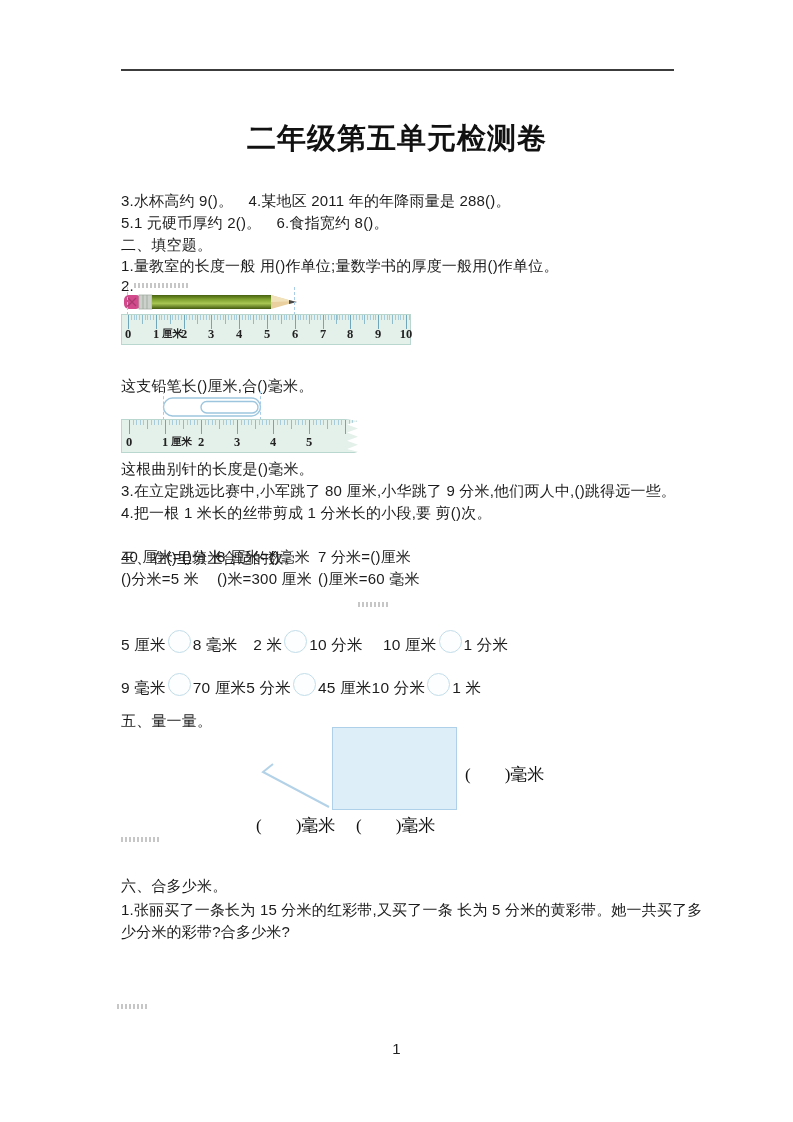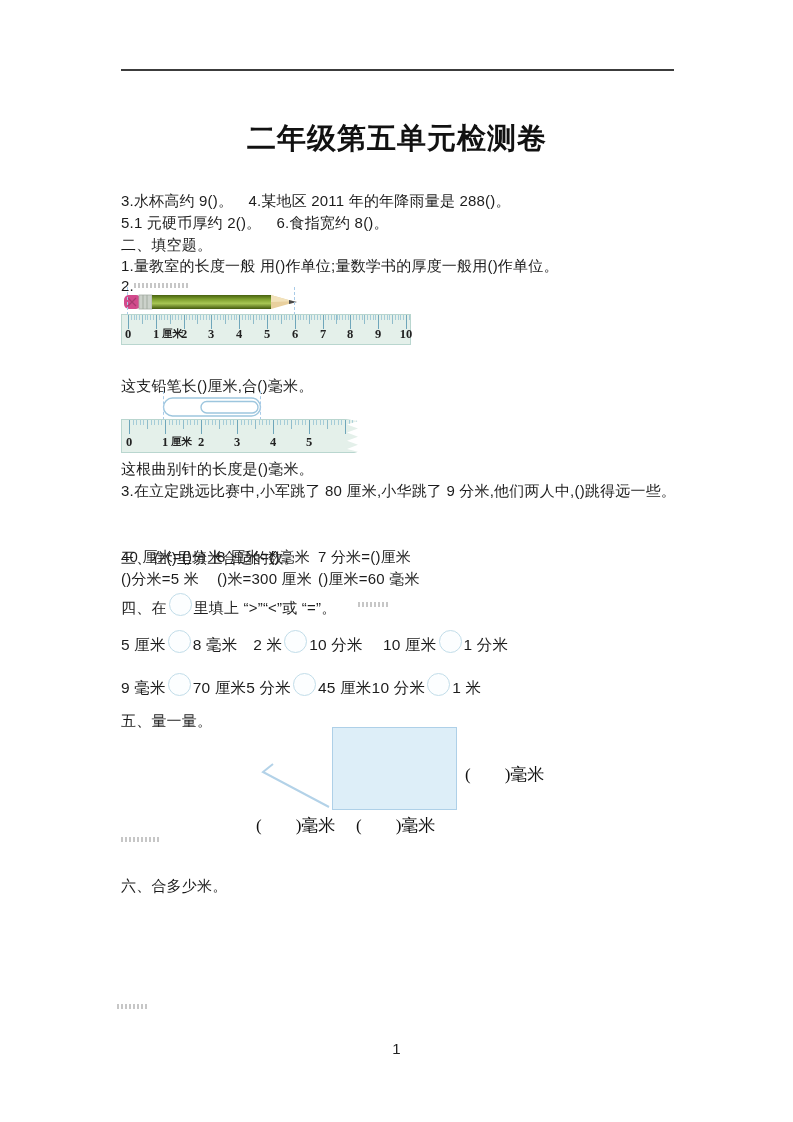--- a/index.html
+++ b/index.html
@@ -110,50 +110,49 @@
     <span class="rnum" style="left:43px">1</span>
     <span class="runit" style="left:49px">厘米</span>
     <span class="rnum" style="left:79px">2</span>
     <span class="rnum" style="left:115px">3</span>
     <span class="rnum" style="left:151px">4</span>
     <span class="rnum" style="left:187px">5</span>
   </div>
 
   <div class="t" style="top:460px">这根曲别针的长度是()毫米。</div>
   <div class="t" style="top:482px">3.在立定跳远比赛中,小军跳了 80 厘米,小华跳了 9 分米,他们两人中,()跳得远一些。</div>
+  <div class="t" style="top:504px">4.把一根 1 米长的丝带剪成 1 分米长的小段,要 剪()次。</div>
 
   <div class="t" style="top:549px">三、在()里填上合适的数。</div>
   <div class="t" style="top:548px">40 厘米=()分米</div>
   <div class="t" style="top:548px;left:217px">8 厘米=()毫米</div>
   <div class="t" style="top:548px;left:318px">7 分米=()厘米</div>
   <div class="t" style="top:570px">()分米=5 米</div>
   <div class="t" style="top:570px;left:217px">()米=300 厘米</div>
   <div class="t" style="top:570px;left:318px">()厘米=60 毫米</div>
 
-  <div class="crow" style="top:593px;font-size:15px">
-    <span>四、在</span><span class="circle"></span><span>里填上 “&gt;”“&lt;”或 “=”。</span>
-  </div>
   <div class="smudge" style="left:358px;top:602px;width:30px"></div>
 
   <div class="crow" style="top:630px">
     <span>5 厘米</span><span class="circle"></span><span>8 毫米　2 米</span><span class="circle"></span><span>10 分米　 10 厘米</span><span class="circle"></span><span>1 分米</span>
   </div>
   <div class="crow" style="top:673px">
     <span>9 毫米</span><span class="circle"></span><span>70 厘米5 分米</span><span class="circle"></span><span>45 厘米10 分米</span><span class="circle"></span><span>1 米</span>
   </div>
 
   <div class="t" style="top:712px">五、量一量。</div>
   <div class="mrect"></div>
   <svg class="abs" style="left:260px;top:763px" width="72" height="46" viewBox="0 0 72 46">
     <path d="M13 1 L3 9 L69 44" fill="none" stroke="#b3d2e8" stroke-width="2"></path>
   </svg>
   <div class="mlabel" style="left:465px;top:763px">(　　)毫米</div>
   <div class="mlabel" style="left:256px;top:814px">(　　)毫米</div>
   <div class="mlabel" style="left:356px;top:814px">(　　)毫米</div>
   <div class="smudge" style="left:121px;top:837px;width:38px"></div>
 
   <div class="t" style="top:877px">六、合多少米。</div>
+  <div class="tw" style="top:899px">1.张丽买了一条长为 15 分米的红彩带,又买了一条 长为 5 分米的黄彩带。她一共买了多少分米的彩带?合多少米?</div>
 
   <div class="smudge" style="left:117px;top:1004px;width:30px"></div>
 
   <div class="pagenum">1</div>
 
 </div>
 
 </body></html>

